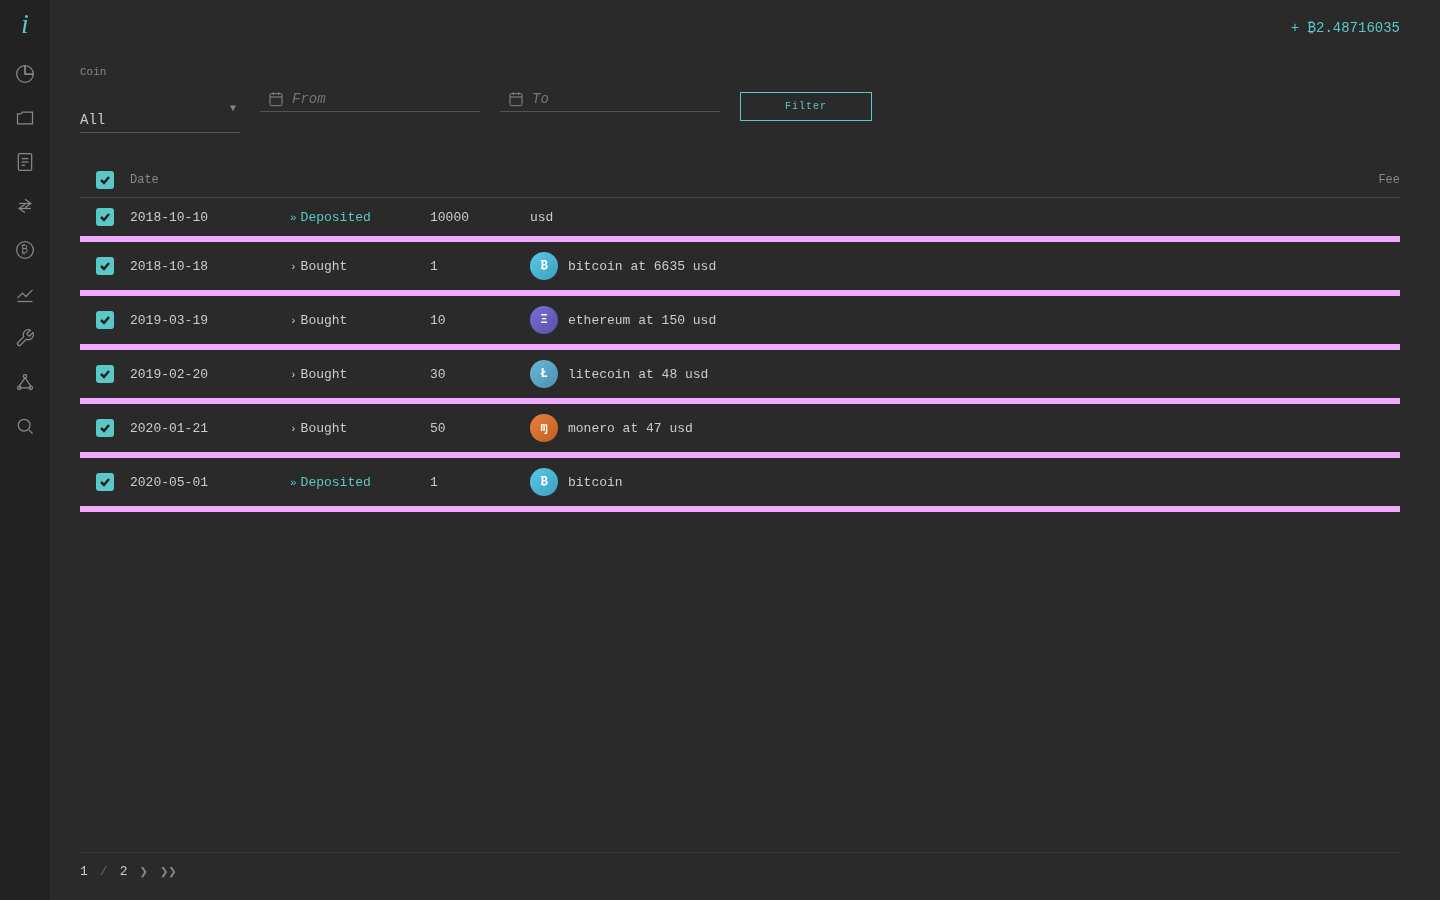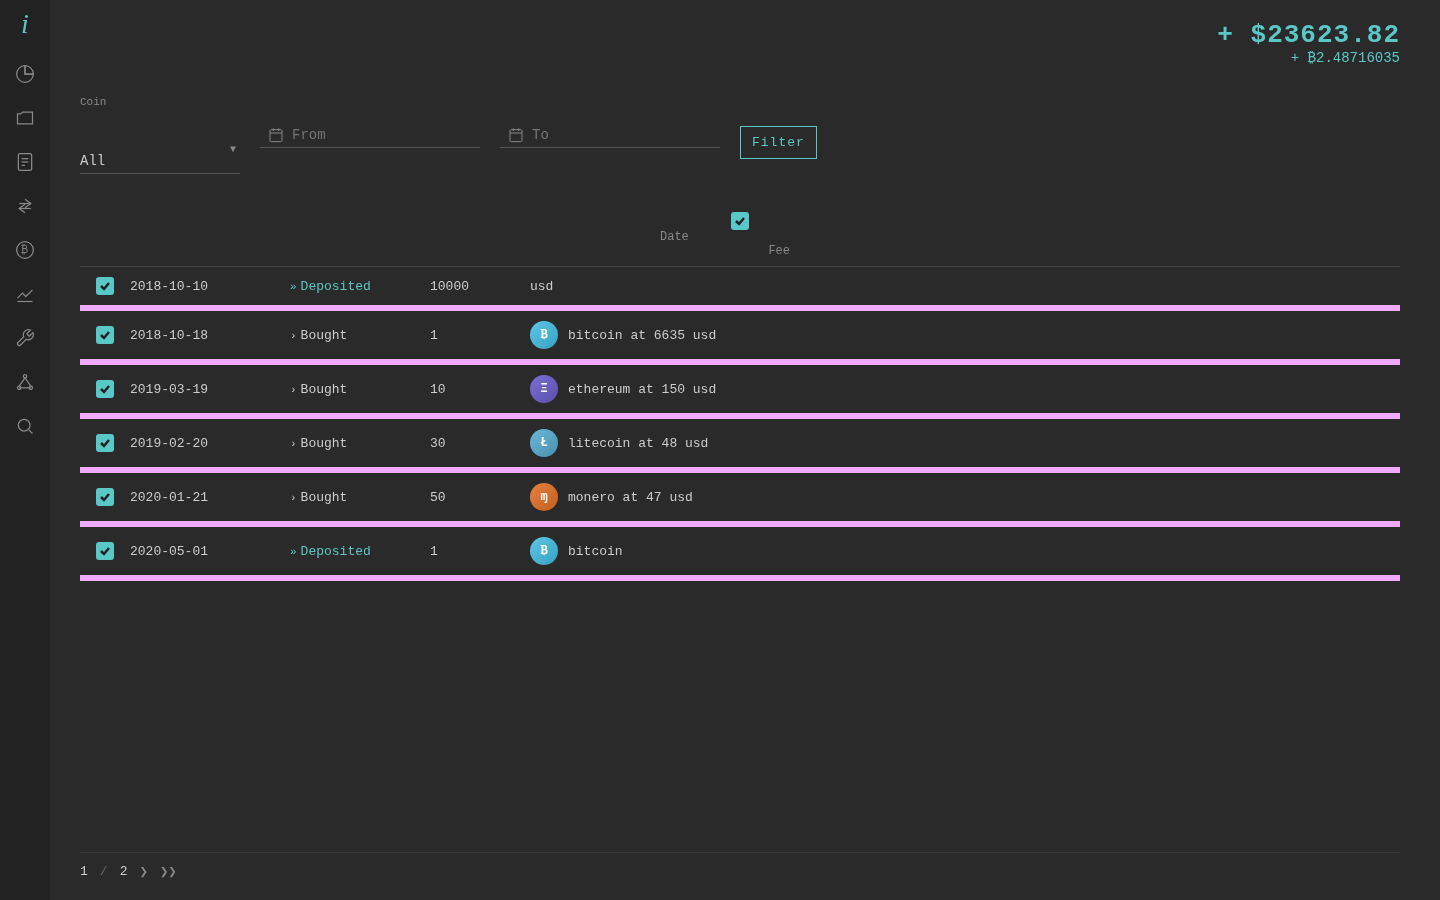--- a/index.html
+++ b/index.html
@@ -85,21 +85,21 @@
     
     .filter-row {
       display: flex;
       align-items: center;
       gap: 20px;
       margin-bottom: 30px;
     }
     .filter-group {
       display: flex;
       flex-direction: column;
-      gap: 17px;
+      gap: 6px;
     }
     .filter-label {
       color: #888;
       font-size: 11px;
     }
     .coin-select-wrapper {
       position: relative;
       display: inline-flex;
       align-items: center;
     }
@@ -141,47 +141,47 @@
       stroke-width: 1.5;
       flex-shrink: 0;
     }
     .date-input {
       background: transparent;
       border: none;
       color: #888;
       font-size: 14px;
       font-family: inherit;
       width: 100%;
+      font-style: italic;
     }
 
     .filter-btn {
       background: transparent;
       border: 1px solid #5bc8c8;
       color: #5bc8c8;
-      padding: 8px 11px;
-      font-size: 13px;
+      padding: 8px 44px;
+      font-size: 10px;
       cursor: pointer;
       font-family: inherit;
       letter-spacing: 1px;
       margin-top: 14px;
     }
 
     
     .table-container {
       flex: 1;
       overflow: hidden;
     }
     .table-header {
       display: flex;
       align-items: center;
       padding: 8px 0;
       border-bottom: 1px solid #444;
       color: #888;
       font-size: 12px;
-      flex-direction: column;
     }
     .col-check { width: 50px; flex-shrink: 0; display: flex; align-items: center; justify-content: center; }
     .col-date { width: 160px; flex-shrink: 0; }
     .col-type { width: 140px; flex-shrink: 0; }
     .col-amount { width: 100px; flex-shrink: 0; }
     .col-coin { flex: 1; }
     .col-fee { width: 100px; flex-shrink: 0; text-align: right; }
 
     .table-row {
       display: flex;
@@ -337,21 +337,20 @@
         <circle cx="11" cy="11" r="7"></circle>
         <line x1="21" y1="21" x2="16.65" y2="16.65"></line>
       </svg>
   </div>
 </nav>
 
 <main class="main">
 
   <div class="header">
     <div class="balance-block">
-      <div class="balance-usd">+ $23623.82</div>
       <div class="balance-btc">+ ₿2.48716035</div>
     </div>
   </div>
 
   <div class="filter-row">
     <div class="filter-group">
       <span class="filter-label">Coin</span>
       <div class="coin-select-wrapper">
         <select class="coin-select">
           <option>All</option>

